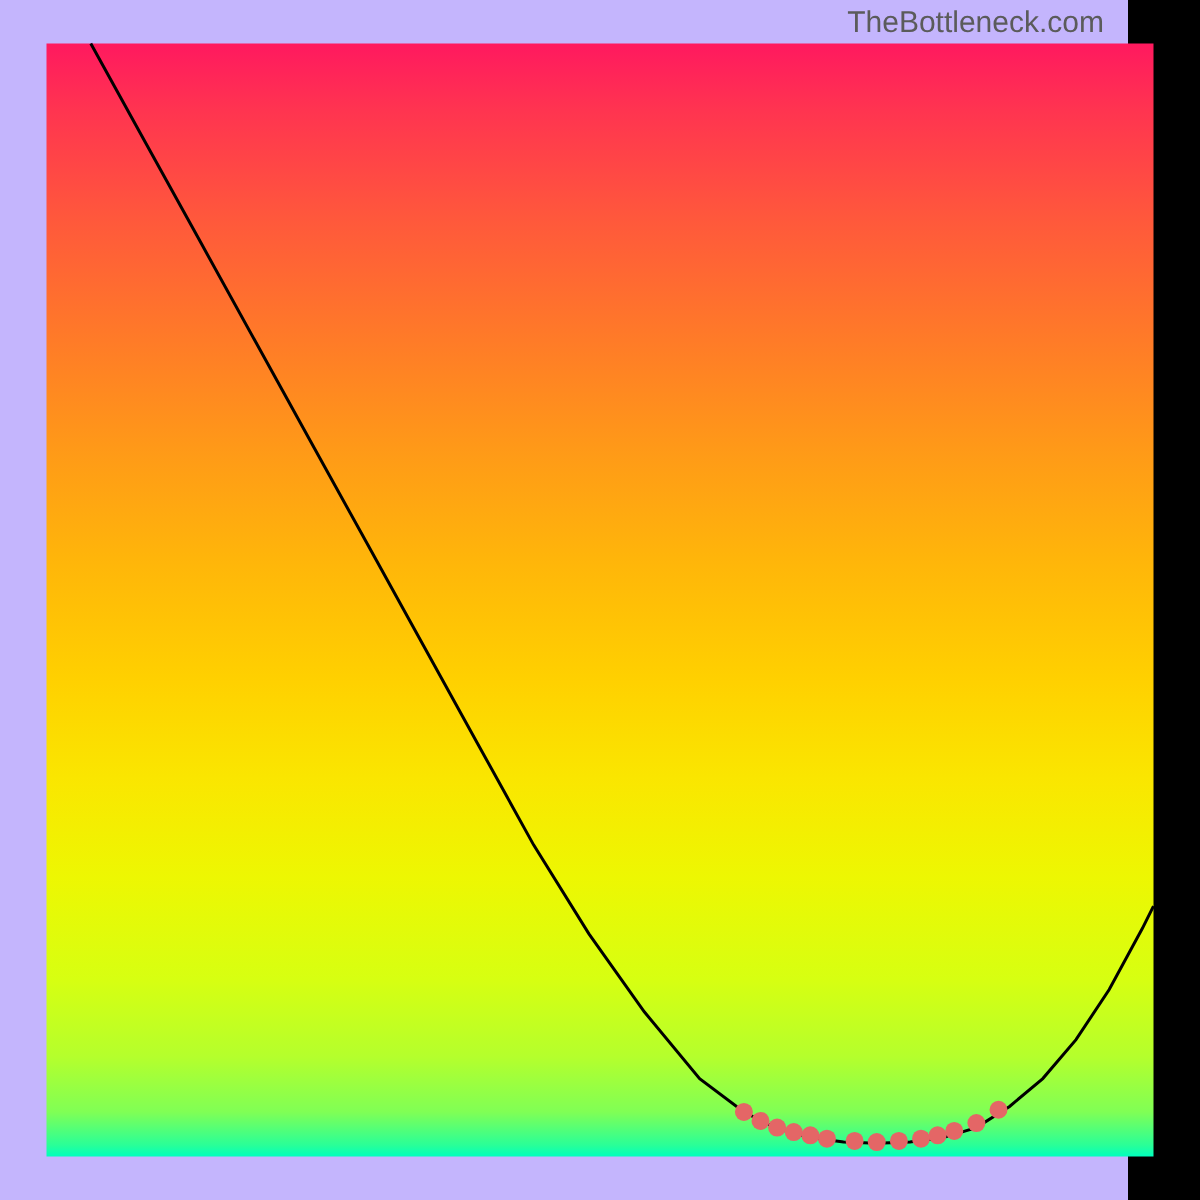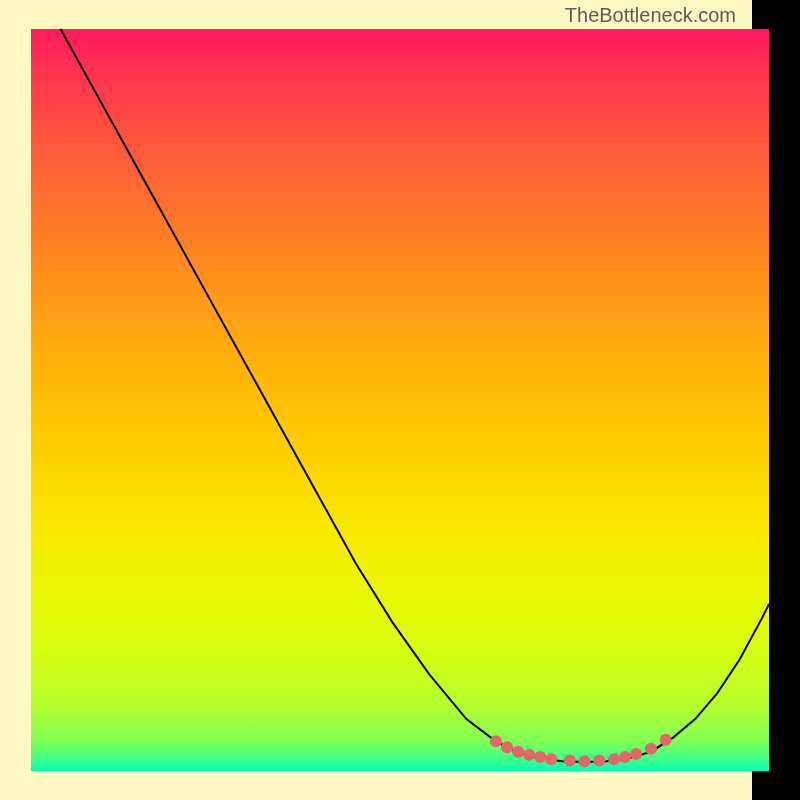--- a/index.html
+++ b/index.html
@@ -1,21 +1,21 @@
 <!DOCTYPE html>
 <html><head>
 <meta charset="utf-8">
 <style>
   * { margin: 0; padding: 0; box-sizing: border-box; }
   html, body { width: 800px; height: 800px; background: #000; overflow: hidden; }
   .container {
     width: 752px;
     height: 800px;
     position: relative;
-    background: #fef9c3;
+    background: #c4b5fd;
     padding-left: 12px;
   }
   .watermark {
     position: absolute;
     top: 4px;
     right: 16px;
     font-family: Arial, sans-serif;
     font-size: 20px;
     color: #5b5b5b;
     font-weight: 500;

